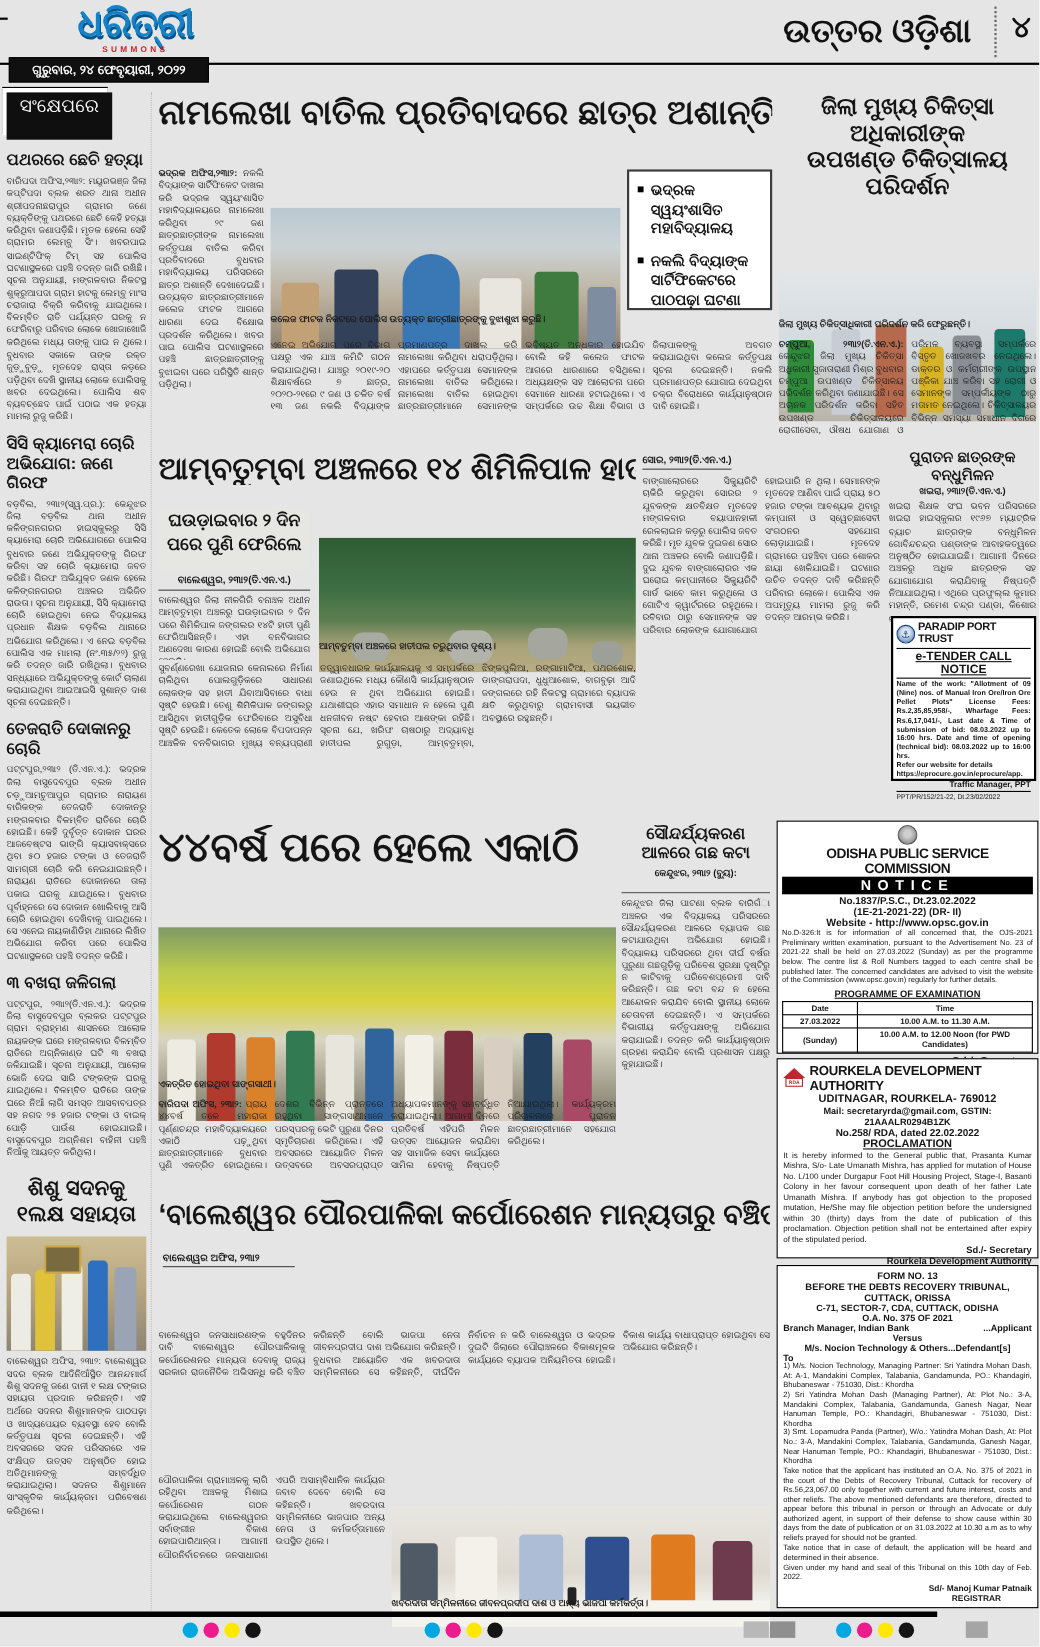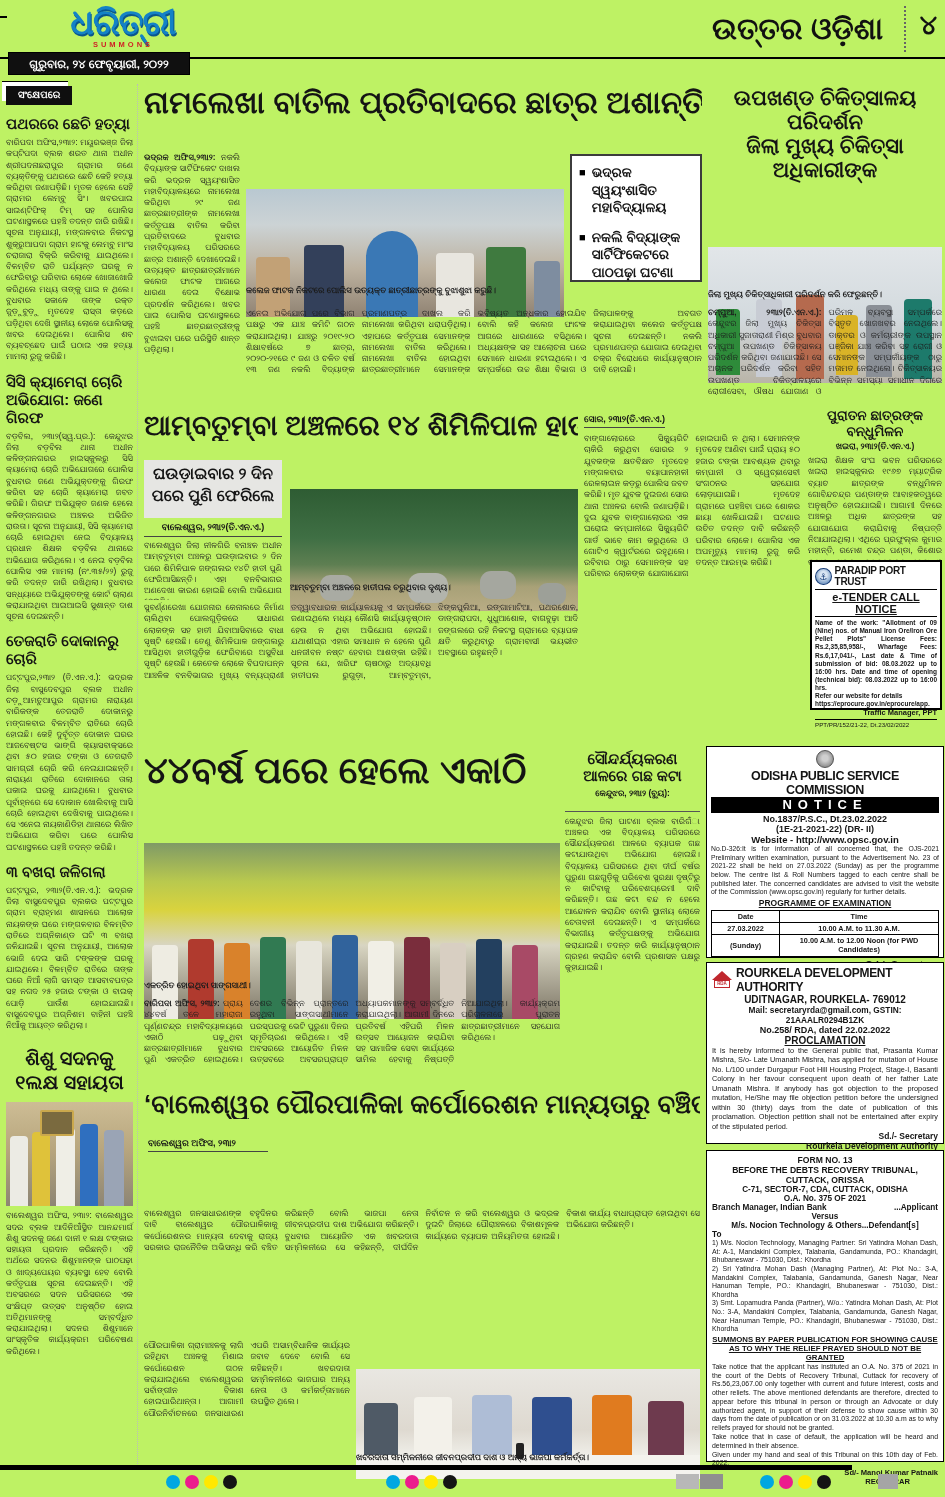--- a/index.html
+++ b/index.html
@@ -1,36 +1,36 @@
 <!DOCTYPE html>
 <html><head>
 <meta charset="utf-8">
 <style>
   *{margin:0;padding:0;box-sizing:border-box}
   html,body{background:#fff}
   body{font-family:"Liberation Sans","DejaVu Sans",sans-serif;color:#151515}
-  .page{position:relative;width:945px;height:1497px;background:#bef264;overflow:hidden}
+  .page{position:relative;width:945px;height:1497px;background:#e5e5e5;overflow:hidden}
   .abs{position:absolute}
   .hl{font-weight:bold;color:#141414;line-height:1.12;white-space:nowrap;overflow:hidden}
   .hl-wrap{font-weight:bold;color:#141414;line-height:1.15}
   .body-text{font-size:8.3px;line-height:1.36;text-align:justify;color:#1c1c1c}
   .dateline{font-weight:bold}
   .cols2{column-count:2;column-gap:7px}
   .cols3{column-count:3;column-gap:7px}
   .cols4{column-count:4;column-gap:7px}
   .photo{position:relative;overflow:hidden;background:#c9c2b2}
   .fig{position:absolute;border-radius:4px 4px 0 0}
   .caption{font-size:8.4px;font-weight:bold;text-align:left;color:#1c1c1c;line-height:1.2}
   .kicker{background:#e6e6e3;font-weight:bold;text-align:center;color:#141414}
   .logo-text{font-size:35px;font-weight:bold;color:#1482c6;text-shadow:1px 2px 0 #0a568c;letter-spacing:-1px;line-height:1}
   .logo-sub{font-size:7.5px;font-weight:bold;color:#d01f26;letter-spacing:3px;margin-top:1px}
   .datebar{background:#101010;color:#fff;font-size:11.5px;font-weight:bold;text-align:center;line-height:23px;border:1px solid #000}
   .section-title{font-size:30px;font-weight:bold;color:#111}
   .page-number{font-size:27px;font-weight:bold;color:#111;border-left:2px dotted #666;padding:4px 0 8px 14px}
-  .briefs-header{display:inline-block;background:#0f0f0f;color:#fff;font-size:10px;font-weight:bold;padding:3px 12px 4px;box-shadow:-4px -4px 0 #fff,-4px -5px 0 #000}
+  .briefs-header{display:inline-block;background:#0f0f0f;color:#fff;font-size:17px;font-weight:normal;padding:3px 12px 20px;box-shadow:-4px -4px 0 #fff,-4px -5px 0 #000}
   .brief h3{font-size:15px;font-weight:bold;line-height:1.2;margin:10px 0 4px;color:#131313}
   .brief h3.big{font-size:19.5px;text-align:center;line-height:1.25;margin:14px 0 8px}
   .bullet-box{border:2px solid #3c3c3c;padding:8px 7px;background:#fff}
   .bullet-item{display:flex;gap:6px;font-size:13.5px;font-weight:bold;line-height:1.3;margin-bottom:12px;color:#141414}
   .bullet-item .sq{font-size:11px;line-height:1.6;color:#000}
   .notice{border:2px solid #000;background:#fff}
   .notice-thin{border:1.5px solid #000;background:#fff}
   .ctr{text-align:center}
   .rt{text-align:right}
   .u{text-decoration:underline}
@@ -130,22 +130,22 @@
       <div class="bullet-item">
         <span class="sq">■</span>
         <span>ନକଲି ବିଦ୍ୟାଙ୍କ ସାର୍ଟିଫିକେଟରେ ପାଠପଢ଼ା ଘଟଣା</span>
       </div>
     </div>
 
     <div class="abs body-text cols4" style="left:102px;top:222px;width:456px;height:96px;overflow:hidden">ଏନେଇ ଅଭିଯୋଗ ପରେ ବିଭାଗ ପକ୍ଷରୁ ଏକ ଯାଞ୍ଚ କମିଟି ଗଠନ କରାଯାଇଥିଲା। ଯାଞ୍ଚରୁ ୨୦୧୯-୨୦ ଶିକ୍ଷାବର୍ଷରେ ୭ ଛାତ୍ର, ୨୦୨୦-୨୧ରେ ୯ ଜଣ ଓ ଚଳିତ ବର୍ଷ ୧୩ ଜଣ ନକଲି ବିଦ୍ୟାଙ୍କ ପ୍ରମାଣପତ୍ର ଦାଖଲ କରି ନାମଲେଖା କରିଥିବା ଧରାପଡ଼ିଥିଲା। ଏହାପରେ କର୍ତ୍ତୃପକ୍ଷ ସେମାନଙ୍କ ନାମଲେଖା ବାତିଲ କରିଥିଲେ। ନାମଲେଖା ବାତିଲ ହୋଇଥିବା ଛାତ୍ରଛାତ୍ରୀମାନେ ସେମାନଙ୍କ ଭବିଷ୍ୟତ ଅନ୍ଧକାର ହୋଇଯିବ ବୋଲି କହି କଲେଜ ଫାଟକ ଆଗରେ ଧାରଣାରେ ବସିଥିଲେ। ଅଧ୍ୟକ୍ଷଙ୍କ ସହ ଆଲୋଚନା ପରେ ସେମାନେ ଧାରଣା ହଟାଇଥିଲେ। ଏ ସମ୍ପର୍କରେ ଉଚ୍ଚ ଶିକ୍ଷା ବିଭାଗ ଓ ଜିଲାପାଳଙ୍କୁ ଅବଗତ କରାଯାଇଥିବା କଲେଜ କର୍ତ୍ତୃପକ୍ଷ ସୂଚନା ଦେଇଛନ୍ତି। ନକଲି ପ୍ରମାଣପତ୍ର ଯୋଗାଇ ଦେଇଥିବା ଚକ୍ର ବିରୋଧରେ କାର୍ଯ୍ୟାନୁଷ୍ଠାନ ଦାବି ହୋଇଛି।</div>
   </div>
 
   <div class="abs" style="left:708px;top:86px;width:234px;height:318px">
+    <div class="hl-wrap ctr" style="font-size:21px">ଜିଲା ମୁଖ୍ୟ ଚିକିତ୍ସା ଅଧିକାରୀଙ୍କ</div>
     <div class="hl-wrap ctr" style="font-size:21px">ଉପଖଣ୍ଡ ଚିକିତ୍ସାଳୟ ପରିଦର୍ଶନ</div>
-    <div class="hl-wrap ctr" style="font-size:21px">ଜିଲା ମୁଖ୍ୟ ଚିକିତ୍ସା ଅଧିକାରୀଙ୍କ</div>
     <div class="abs photo" style="left:0;top:64px;width:234px;height:136px;background:linear-gradient(180deg,#e2e6e9 0%,#d3dade 52%,#b9b4a8 100%)">
       <div class="fig" style="left:8px;bottom:8px;width:24px;height:66px;background:#2e8b3a"></div>
       <div class="fig" style="left:48px;bottom:6px;width:26px;height:78px;background:#c8ccd4"></div>
       <div class="fig" style="left:88px;bottom:4px;width:28px;height:84px;background:#b56a4e"></div>
       <div class="fig" style="left:128px;bottom:8px;width:22px;height:60px;background:#d9b327"></div>
       <div class="fig" style="left:158px;bottom:6px;width:26px;height:72px;background:#8a8f96"></div>
       <div class="fig" style="left:196px;bottom:4px;width:28px;height:80px;background:#1d7a6b"></div>
     </div>
     <div class="abs caption" style="left:0;top:203px;width:234px">ଜିଲା ମୁଖ୍ୟ ଚିକିତ୍ସାଧିକାରୀ ପରିଦର୍ଶନ କରି ଫେରୁଛନ୍ତି।</div>
     <div class="abs body-text cols2" style="left:0;top:221px;width:234px;height:97px;overflow:hidden">
@@ -298,21 +298,20 @@
     </div>
     <div class="ctr" style="font-size:8.2px;font-weight:bold">Versus</div>
     <div style="display:flex;justify-content:center;font-size:8.2px;font-weight:bold">
       <span>M/s. Nocion Technology &amp; Others</span>
       <span>...Defendant[s]</span>
     </div>
     <div style="font-size:8.2px;font-weight:bold">To</div>
     <div style="font-size:6.9px;line-height:1.25;text-align:justify">1) M/s. Nocion Technology, Managing Partner: Sri Yatindra Mohan Dash, At: A-1, Mandakini Complex, Talabania, Gandamunda, PO.: Khandagiri, Bhubaneswar - 751030, Dist.: Khordha</div>
     <div style="font-size:6.9px;line-height:1.25;text-align:justify">2) Sri Yatindra Mohan Dash (Managing Partner), At: Plot No.: 3-A, Mandakini Complex, Talabania, Gandamunda, Ganesh Nagar, Near Hanuman Temple, PO.: Khandagiri, Bhubaneswar - 751030, Dist.: Khordha</div>
     <div style="font-size:6.9px;line-height:1.25;text-align:justify">3) Smt. Lopamudra Panda (Partner), W/o.: Yatindra Mohan Dash, At: Plot No.: 3-A, Mandakini Complex, Talabania, Gandamunda, Ganesh Nagar, Near Hanuman Temple, PO.: Khandagiri, Bhubaneswar - 751030, Dist.: Khordha</div>
-    <div class="u" style="font-size:7.8px;font-weight:bold;text-align:center;margin:1px 0">SUMMONS BY PAPER PUBLICATION FOR SHOWING CAUSE AS TO WHY THE RELIEF PRAYED SHOULD NOT BE GRANTED</div>
     <div style="font-size:6.9px;line-height:1.27;text-align:justify">Take notice that the applicant has instituted an O.A. No. 375 of 2021 in the court of the Debts of Recovery Tribunal, Cuttack for recovery of Rs.56,23,067.00 only together with current and future interest, costs and other reliefs. The above mentioned defendants are therefore, directed to appear before this tribunal in person or through an Advocate or duly authorized agent, in support of their defense to show cause within 30 days from the date of publication or on 31.03.2022 at 10.30 a.m as to why reliefs prayed for should not be granted.</div>
     <div style="font-size:6.9px;line-height:1.27;text-align:justify">Take notice that in case of default, the application will be heard and determined in their absence.</div>
     <div style="font-size:6.9px;line-height:1.27;text-align:justify">Given under my hand and seal of this Tribunal on this 10th day of Feb. 2022.</div>
     <div class="rt" style="font-size:7.6px;font-weight:bold">Sd/- Manoj Kumar Patnaik</div>
     <div class="rt" style="font-size:7.6px;font-weight:bold;padding-right:28px">REGISTRAR</div>
   </div>
 
   <div class="abs" style="left:0;top:1465px;width:852px;height:5px;background:#000"></div>
 
   <div class="abs" style="left:166px;top:1475px">

